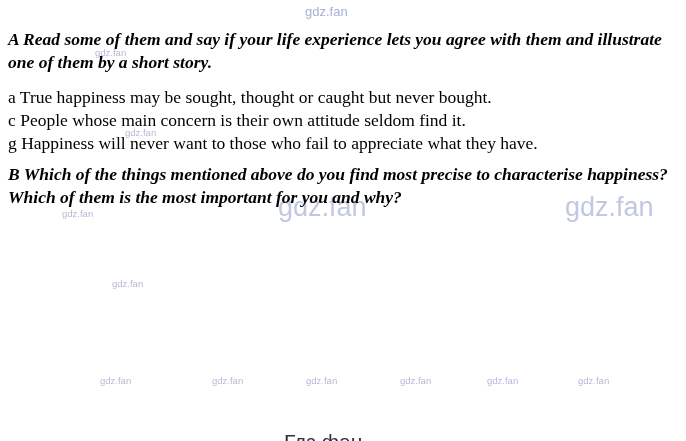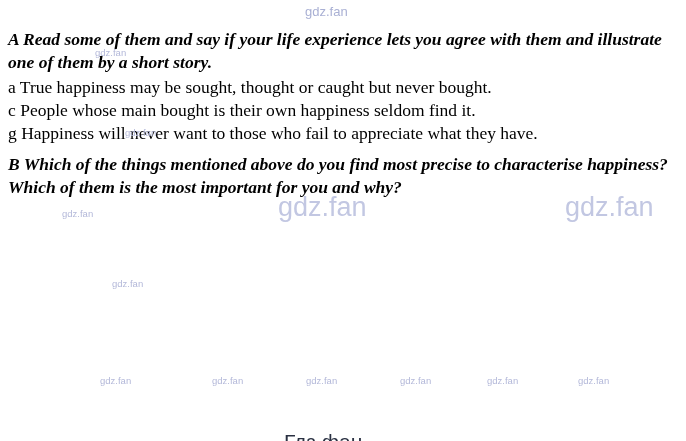--- a/index.html
+++ b/index.html
@@ -90,22 +90,22 @@
   <div class="wmlayer wmlayer-back">
     <div class="wm wm-big" style="left:278px; top:192px;">gdz.fan</div>
     <div class="wm wm-big" style="left:565px; top:192px;">gdz.fan</div>
   </div>
 
   <div class="content">
 
 
     <div class="para bold wrap" style="margin-top:2px;">A Read some of them and say if your life experience lets you agree with them and illustrate one of them by a short story.</div>
 
-    <div class="line" style="margin-top:2px;">a True happiness may be sought, thought or caught but never bought.</div>
-    <div class="line">c People whose main bought is their own happiness seldom find it.</div>
+    <div class="line" style="margin-top:12px;">a True happiness may be sought, thought or caught but never bought.</div>
+    <div class="line">c People whose main concern is their own attitude seldom find it.</div>
     <div class="line">g Happiness will never want to those who fail to appreciate what they have.</div>
 
     <div class="para bold wrap" style="margin-top:8px;">B Which of the things mentioned above do you find most precise to characterise happiness? Which of them is the most important for you and why?</div>
 
   </div>
 
   <div class="wmlayer">
     <div class="wm wm-top" style="left:305px; top:4px;">gdz.fan</div>
 
     <div class="wm wm-sm" style="left:95px; top:47px;">gdz.fan</div>

